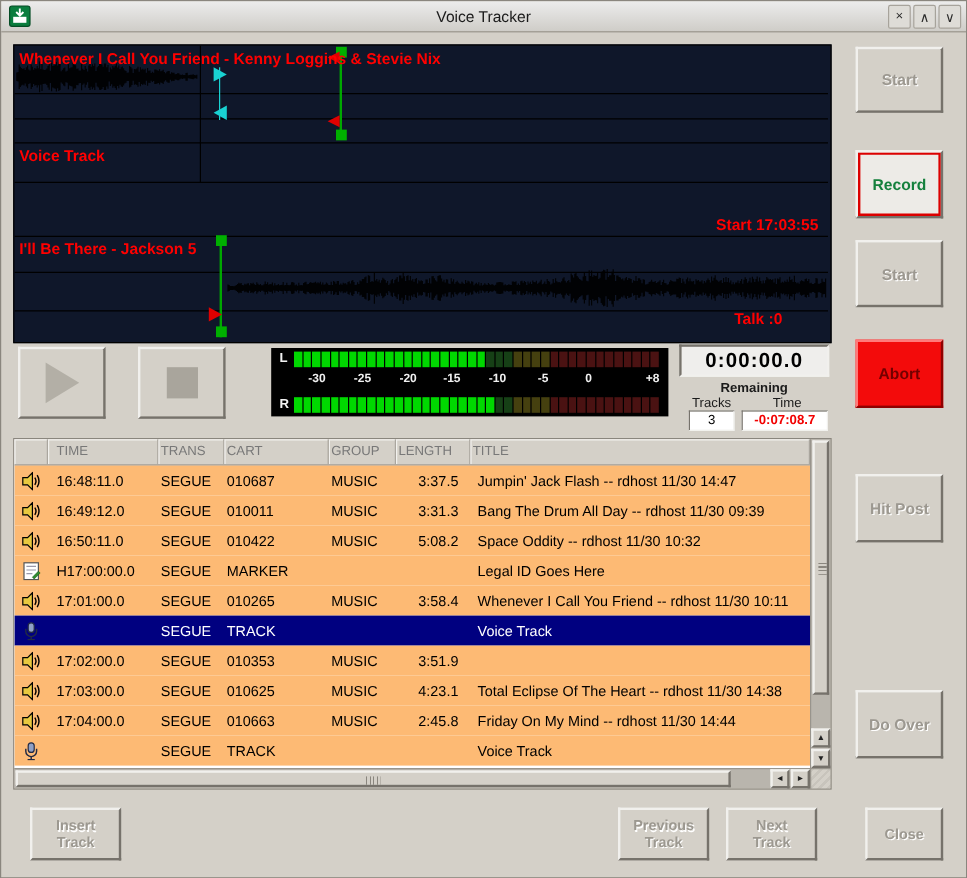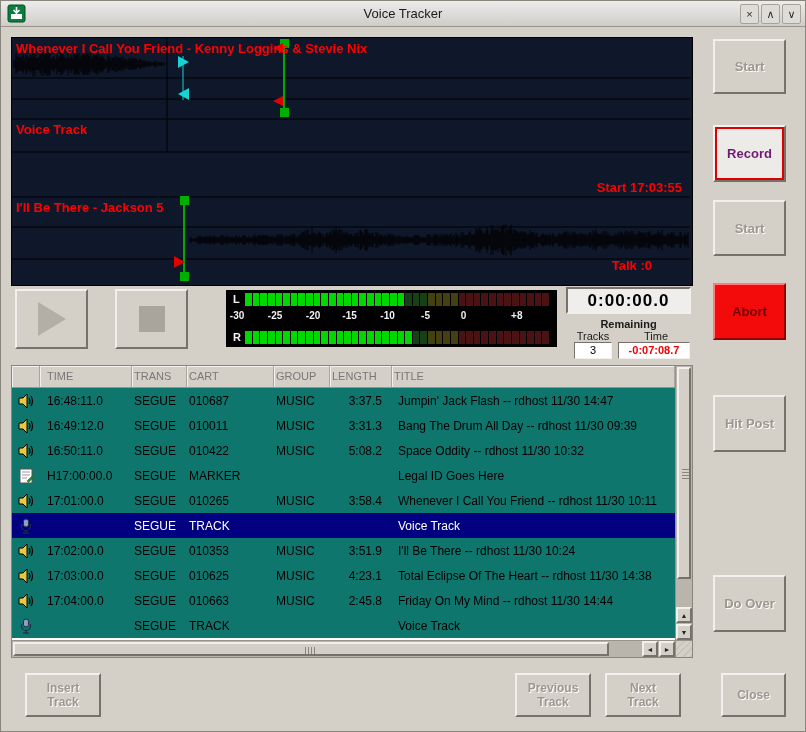--- a/index.html
+++ b/index.html
@@ -29,45 +29,45 @@
 
   
   .meter{position:absolute;left:225px;top:289px;width:331px;height:57px;background:#000;}
   .mlab{position:absolute;left:7px;color:#f2f2f2;font-size:11px;font-weight:bold;}
   .ml{top:3px;} .mr{top:41px;}
   .segrow{position:absolute;left:19px;width:304px;height:13px;display:flex;gap:1px;}
   .segrow.l{top:3px;} .segrow.r{top:41px;}
   .seg{flex:1;}
   .zg{background:#164016;} .zy{background:#45400f;} .zr{background:#4a1212;}
   .seg.on.zg{background:#00d800;}
-  .scale{position:absolute;left:5px;top:20px;width:304px;height:16px;}
+  .scale{position:absolute;left:32px;top:20px;width:304px;height:16px;}
   .scale span{position:absolute;transform:translateX(-50%);color:#f0f0f0;font-size:10px;font-weight:bold;}
 
   
   .elapsed{position:absolute;left:565px;top:286px;width:125px;height:27px;background:#efeeec;border-top:2px solid #76726b;border-left:2px solid #76726b;border-right:2px solid #f1f0ed;border-bottom:2px solid #f1f0ed;box-sizing:border-box;font-size:17px;font-weight:bold;color:#000;text-align:center;line-height:23px;letter-spacing:1px;}
   .rem-label{position:absolute;left:565px;top:317px;width:125px;text-align:center;font-size:11px;font-weight:bold;color:#1a1a1a;}
   .rem-sub{position:absolute;top:329px;font-size:11px;color:#1a1a1a;text-align:center;}
   .rts{left:569px;width:46px;} .rtm{left:623px;width:64px;}
   .rem-box{position:absolute;top:341px;height:17px;background:#ffffff;border-top:1px solid #76726b;border-left:1px solid #76726b;border-right:1px solid #f1f0ed;border-bottom:1px solid #f1f0ed;box-sizing:border-box;text-align:center;font-size:11px;line-height:15px;}
   .rbx-tracks{left:573px;width:38px;color:#000;}
   .rbx-time{left:617px;width:72px;color:#f20000;font-weight:bold;}
 
   
   .sbtn{position:absolute;left:712px;width:73px;display:flex;align-items:center;justify-content:center;font-size:13px;font-weight:bold;cursor:default;}
   .disabled-txt{color:#9c9890;text-shadow:1px 1px 0 #ffffff;}
-  .record{background:#edebe7;color:#701a75;box-shadow:inset 0 0 0 2px #dc0000;}
+  .record{background:#edebe7;color:#15803d;box-shadow:inset 0 0 0 2px #dc0000;}
   .abort{background:#f30b0b;color:#730000;border-top:2px solid #ff7a7a;border-left:2px solid #ff7a7a;border-right:2px solid #8f0000;border-bottom:2px solid #8f0000;box-sizing:border-box;}
 
   
   .log{position:absolute;left:10px;top:364px;width:682px;height:293px;background:#c6c2ba;border:1px solid #8a867e;box-sizing:border-box;}
   .log-inner{position:absolute;left:0;top:0;right:17px;bottom:17px;background:#fff;overflow:hidden;}
   .log-header{display:flex;height:21px;background:#d4d0c8;border-bottom:1px solid #98948c;}
   .hc{box-sizing:border-box;font-size:11px;color:#787878;line-height:20px;border-right:1px solid #aaa69e;box-shadow:inset 1px 1px 0 #f2f1ee;white-space:nowrap;overflow:hidden;padding-left:2px;}
   .hic{width:28px;} .hti{width:92px;padding-left:7px;} .htr{width:55px;} .hca{width:87px;} .hgr{width:56px;} .hle{width:62px;} .hta{flex:1;}
-  .log-row{display:flex;height:25px;align-items:center;font-size:12px;color:#000;background:#0f766e;}
+  .log-row{display:flex;height:25px;align-items:center;font-size:12px;color:#000;background:#fdba74;}
   .log-row.sel{background:#000080;color:#fff;}
   .c{box-sizing:border-box;white-space:nowrap;overflow:hidden;}
   .ci{width:28px;display:flex;justify-content:center;align-items:center;}
   .ct{width:92px;padding-left:7px;}
   .cr{width:55px;padding-left:2px;}
   .cc{width:87px;padding-left:2px;}
   .cg{width:56px;padding-left:2px;}
   .cl{width:62px;text-align:right;padding-right:10px;}
   .cx{flex:1;padding-left:6px;}
 
@@ -390,21 +390,20 @@
               <svg width="16" height="16" viewBox="0 0 16 16">
                 <polygon points="1,5 5,5 9,1 9,15 5,11 1,11" fill="#e9c93f" stroke="#000" stroke-width="1"></polygon>
                 <path d="M11 5 q2 3 0 6 M13 3 q3 5 0 10" fill="none" stroke="#000" stroke-width="1.2"></path>
               </svg>
             </div>
             <div class="c ct">17:02:00.0</div>
             <div class="c cr">SEGUE</div>
             <div class="c cc">010353</div>
             <div class="c cg">MUSIC</div>
             <div class="c cl">3:51.9</div>
-            <div class="c cx">I'll Be There -- rdhost 11/30 10:24</div>
           </div>
           <div class="log-row">
             <div class="c ci">
               <svg width="16" height="16" viewBox="0 0 16 16">
                 <polygon points="1,5 5,5 9,1 9,15 5,11 1,11" fill="#e9c93f" stroke="#000" stroke-width="1"></polygon>
                 <path d="M11 5 q2 3 0 6 M13 3 q3 5 0 10" fill="none" stroke="#000" stroke-width="1.2"></path>
               </svg>
             </div>
             <div class="c ct">17:03:00.0</div>
             <div class="c cr">SEGUE</div>

